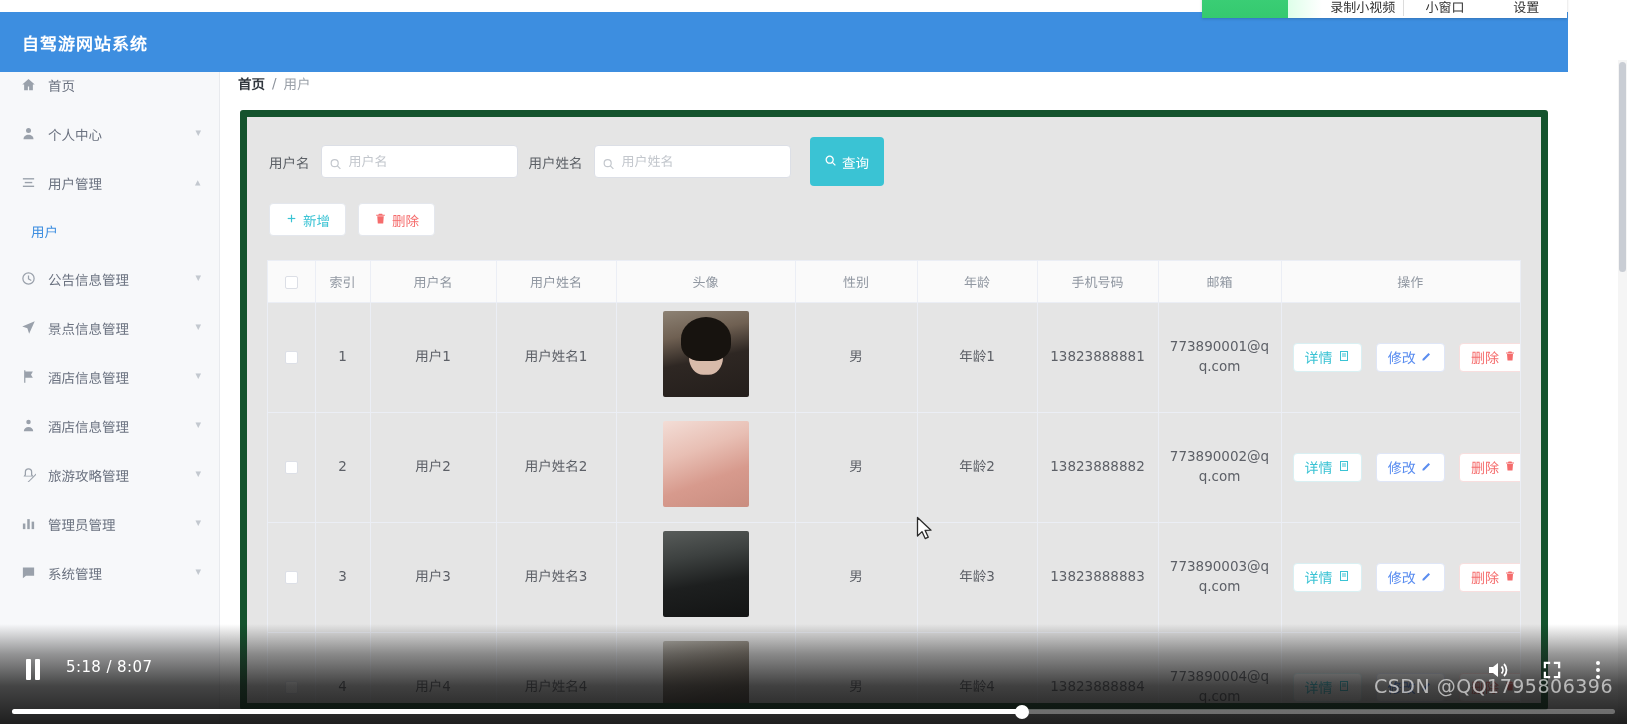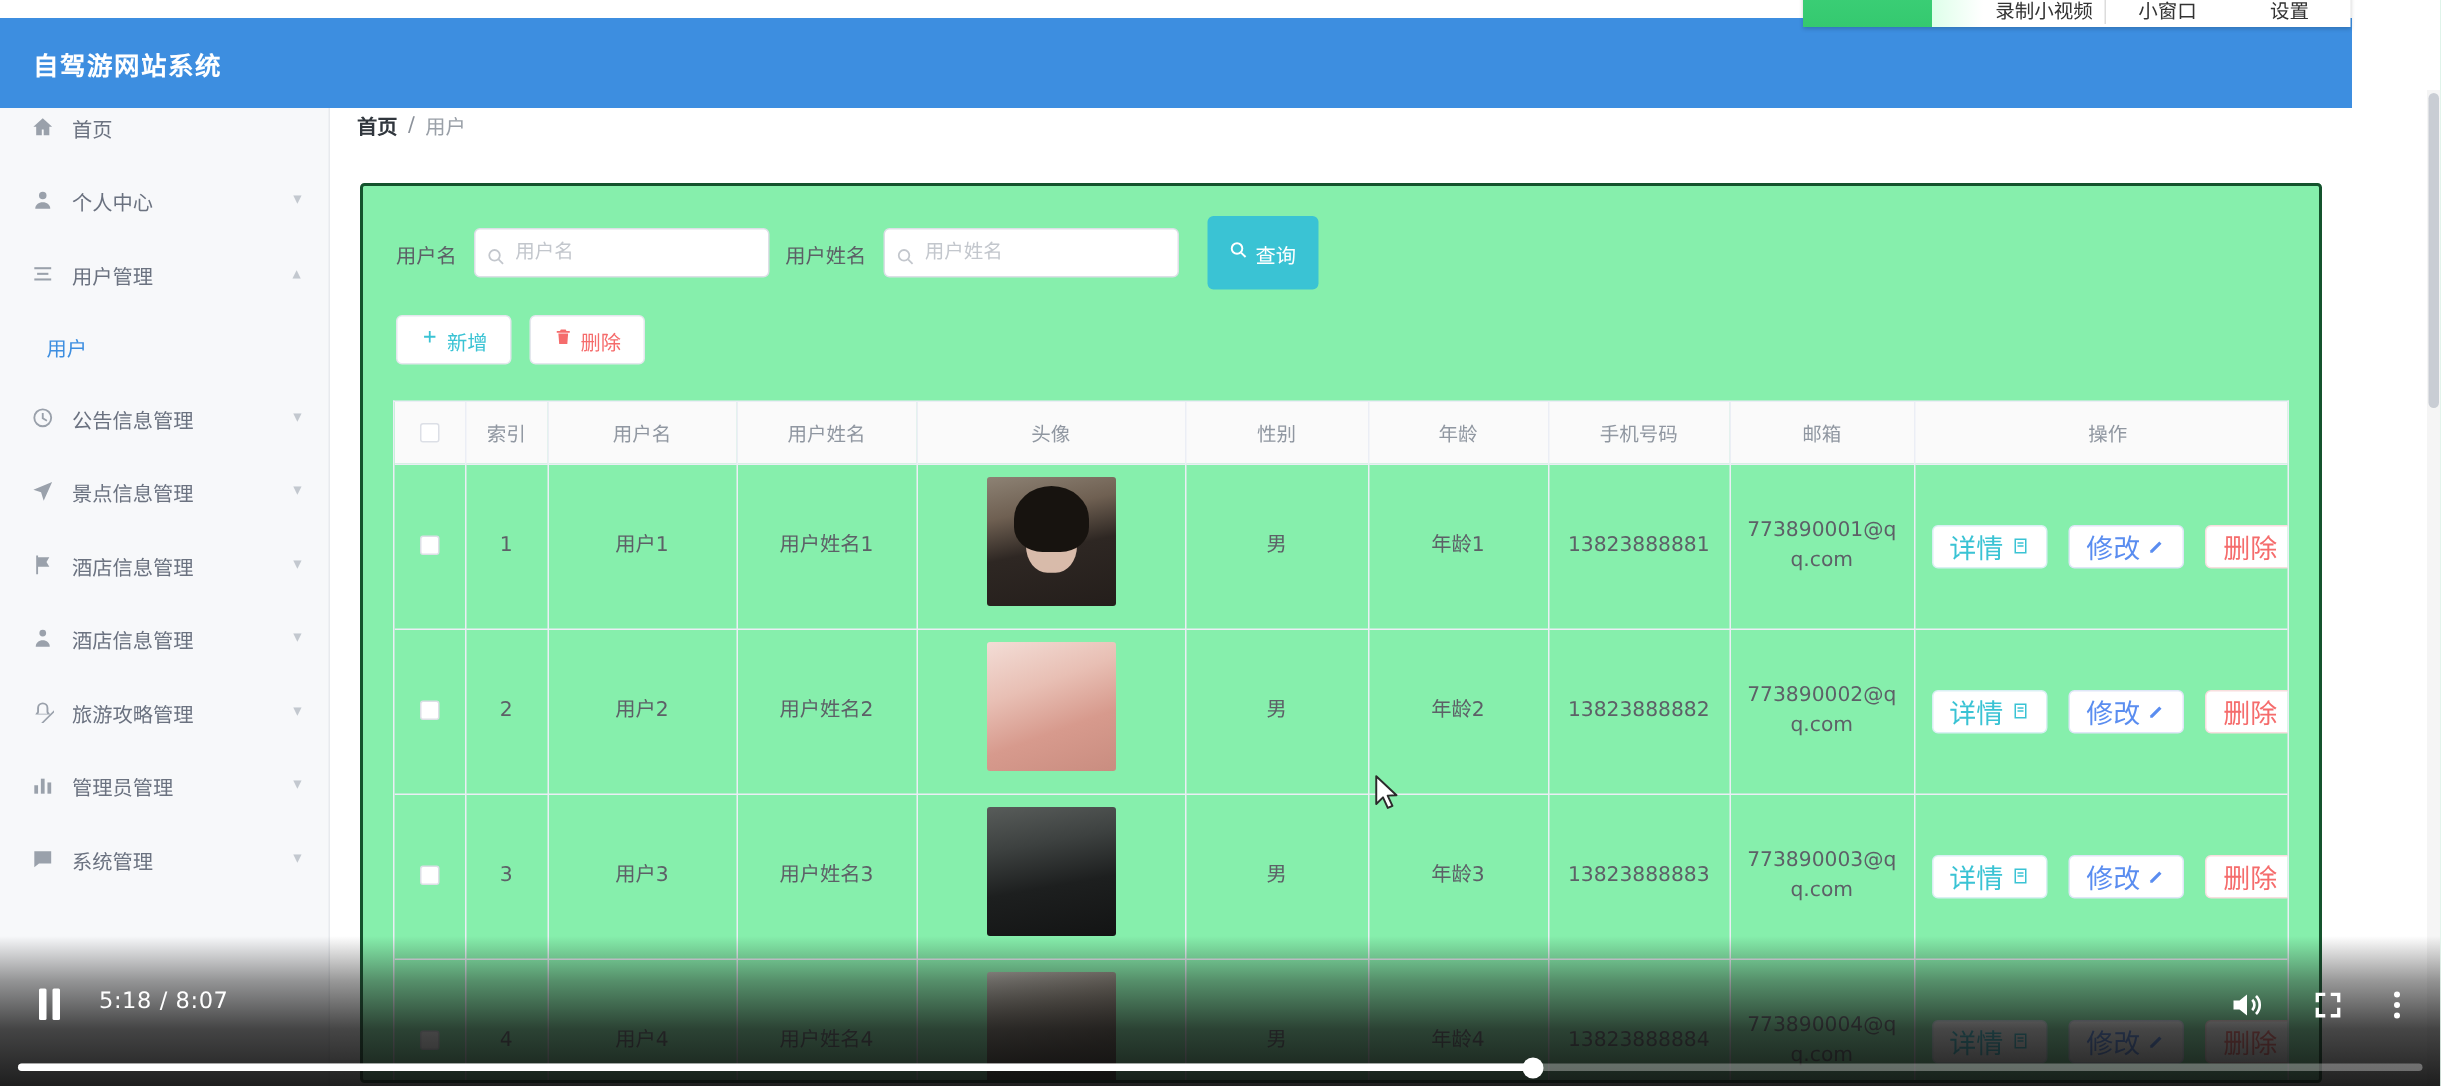--- a/index.html
+++ b/index.html
@@ -137,24 +137,24 @@
     height: 46px;
     padding-left: 18px;
     font-size: 13.5px;
     gap: 7px;
   }
   .bc-home { color: #30363d; font-weight: bold; cursor: pointer; }
   .bc-sep { color: #8b919a; }
   .bc-cur { color: #9aa0a8; }
 
   .panel {
-    margin: 16px 20px;
-    border: 2px solid #14532d;
+    margin: 4px 20px;
+    border: 7px solid #14532d;
     border-radius: 3px;
-    background: #86efac;
+    background: #e5e5e5;
     height: 600px;
     overflow: hidden;
   }
 
   
   .filter-row {
     display: flex; align-items: center;
     padding: 20px 0 0 22px;
     gap: 11px;
   }
@@ -299,21 +299,21 @@
 
   .op-cell { white-space: nowrap; }
   .op-btn {
     display: inline-flex; align-items: center; justify-content: center;
     gap: 5px;
     height: 29px;
     padding: 0 11px;
     border: 1px solid #e6eaf0;
     border-radius: 4px;
     background: #fff;
-    font-size: 18px;
+    font-size: 14px;
     font-family: inherit;
     cursor: pointer;
     margin: 0 5px;
     vertical-align: middle;
   }
   .op-detail { color: #3ac3d4; border-color: #d9f0f3; }
   .op-edit   { color: #5a8df0; border-color: #dfe6f7; }
   .op-del    { color: #f56c6c; border-color: #f8dede; }
   .op-btn svg { width: 12px; height: 12px; }
 
@@ -829,14 +829,15 @@
         </span>
       </span>
     </div>
 
     <div class="progress">
       <div class="progress-fill" id="pbfill" style="width: 63%;"></div>
       <div class="progress-knob" id="pbknob" style="left: 63%;"></div>
     </div>
   </div>
 
+  <div class="watermark">CSDN @QQ1795806396</div>
 
 </div>
 
 </body></html>

